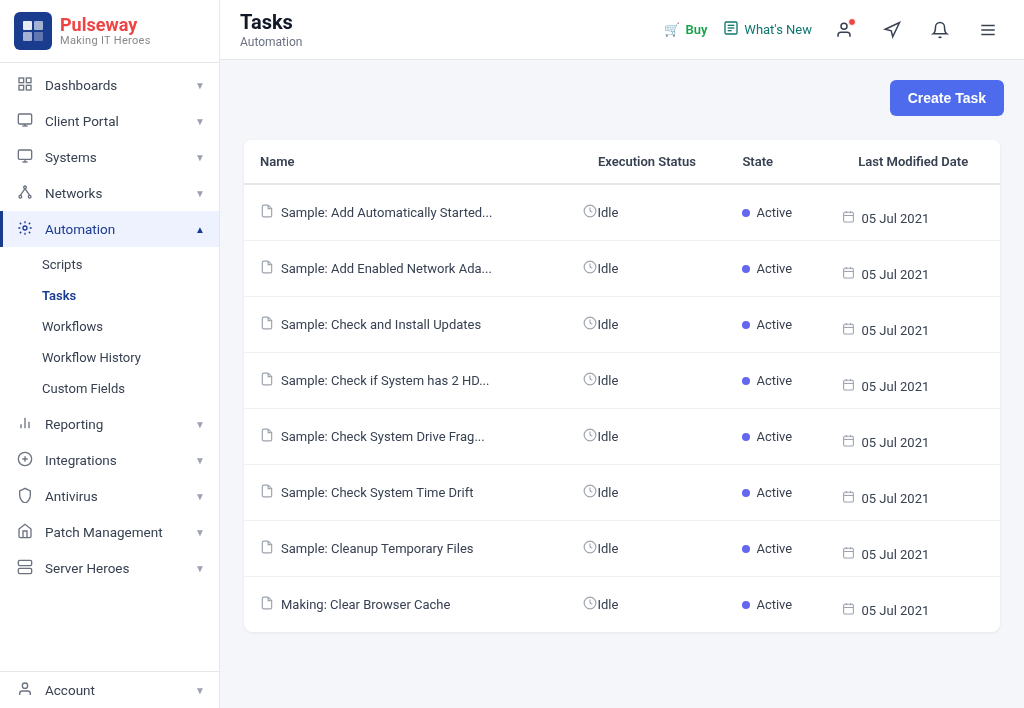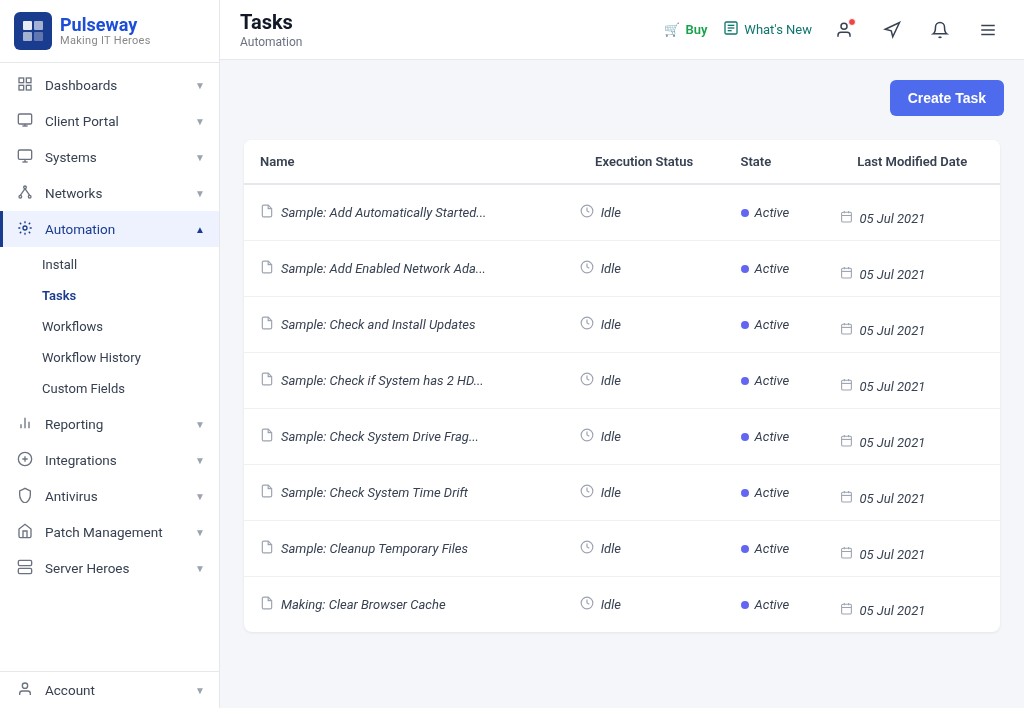--- a/index.html
+++ b/index.html
@@ -29,21 +29,21 @@
       background: #1a3c8f;
       border-radius: 6px;
       display: flex;
       align-items: center;
       justify-content: center;
       margin-right: 8px;
       flex-shrink: 0;
     }
     .logo-icon svg { width: 24px; height: 24px; }
     .logo-text { display: flex; flex-direction: column; }
-    .logo-main { font-size: 18px; font-weight: 700; color: #1d4ed8; line-height: 1; }
+    .logo-main { font-size: 18px; font-weight: 700; color: #ef4444; line-height: 1; }
     .logo-sub { font-size: 11px; color: #888; letter-spacing: 0.3px; }
 
     .nav-section { padding: 4px 0; }
     .nav-item {
       display: flex;
       align-items: center;
       padding: 9px 14px;
       cursor: pointer;
       color: #374151;
       font-size: 13.5px;
@@ -156,26 +156,25 @@
       color: #374151;
       background: #fff;
     }
     .tasks-table th.center { text-align: center; }
     .tasks-table td {
       padding: 14px 16px;
       font-size: 13px;
       color: #374151;
       border-bottom: 1px solid #f0f0f0;
       vertical-align: middle;
-      font-style: italic;
     }
     .tasks-table tr:last-child td { border-bottom: none; }
 
     .task-name { display: flex; align-items: center; gap: 7px; color: #374151; }
-    .exec-status { display: flex; align-items: center; gap: 7px; color: #374151; }
+    .exec-status { display: flex; align-items: center; gap: 0; color: #374151; }
     .state-cell { display: flex; align-items: center; gap: 6px; }
     .state-dot { width: 8px; height: 8px; border-radius: 50%; background: #6366f1; flex-shrink: 0; }
     .date-cell { display: flex; align-items: center; gap: 6px; color: #374151; margin-top: 11px; }
 
     
     #content::-webkit-scrollbar { width: 6px; }
     #content::-webkit-scrollbar-track { background: #f1f1f1; }
     #content::-webkit-scrollbar-thumb { background: #d1d5db; border-radius: 3px; }
   </style>
 </head>
@@ -256,21 +255,21 @@
             <circle cx="12" cy="12" r="3"></circle>
             <path d="M12 2v3M12 19v3M4.22 4.22l2.12 2.12M17.66 17.66l2.12 2.12M2 12h3M19 12h3M4.22 19.78l2.12-2.12M17.66 6.34l2.12-2.12"></path>
           </svg>
       </span>
       <span>Automation</span>
       <span class="chevron">▲</span>
     </div>
 
     <div class="sub-nav">
       <div class="sub-nav-item">
-        <span>Install</span>
+        <span>Scripts</span>
       </div>
       <div class="sub-nav-item active">
         <span>Tasks</span>
       </div>
       <div class="sub-nav-item">
         <span>Workflows</span>
       </div>
       <div class="sub-nav-item">
         <span>Workflow History</span>
       </div>

